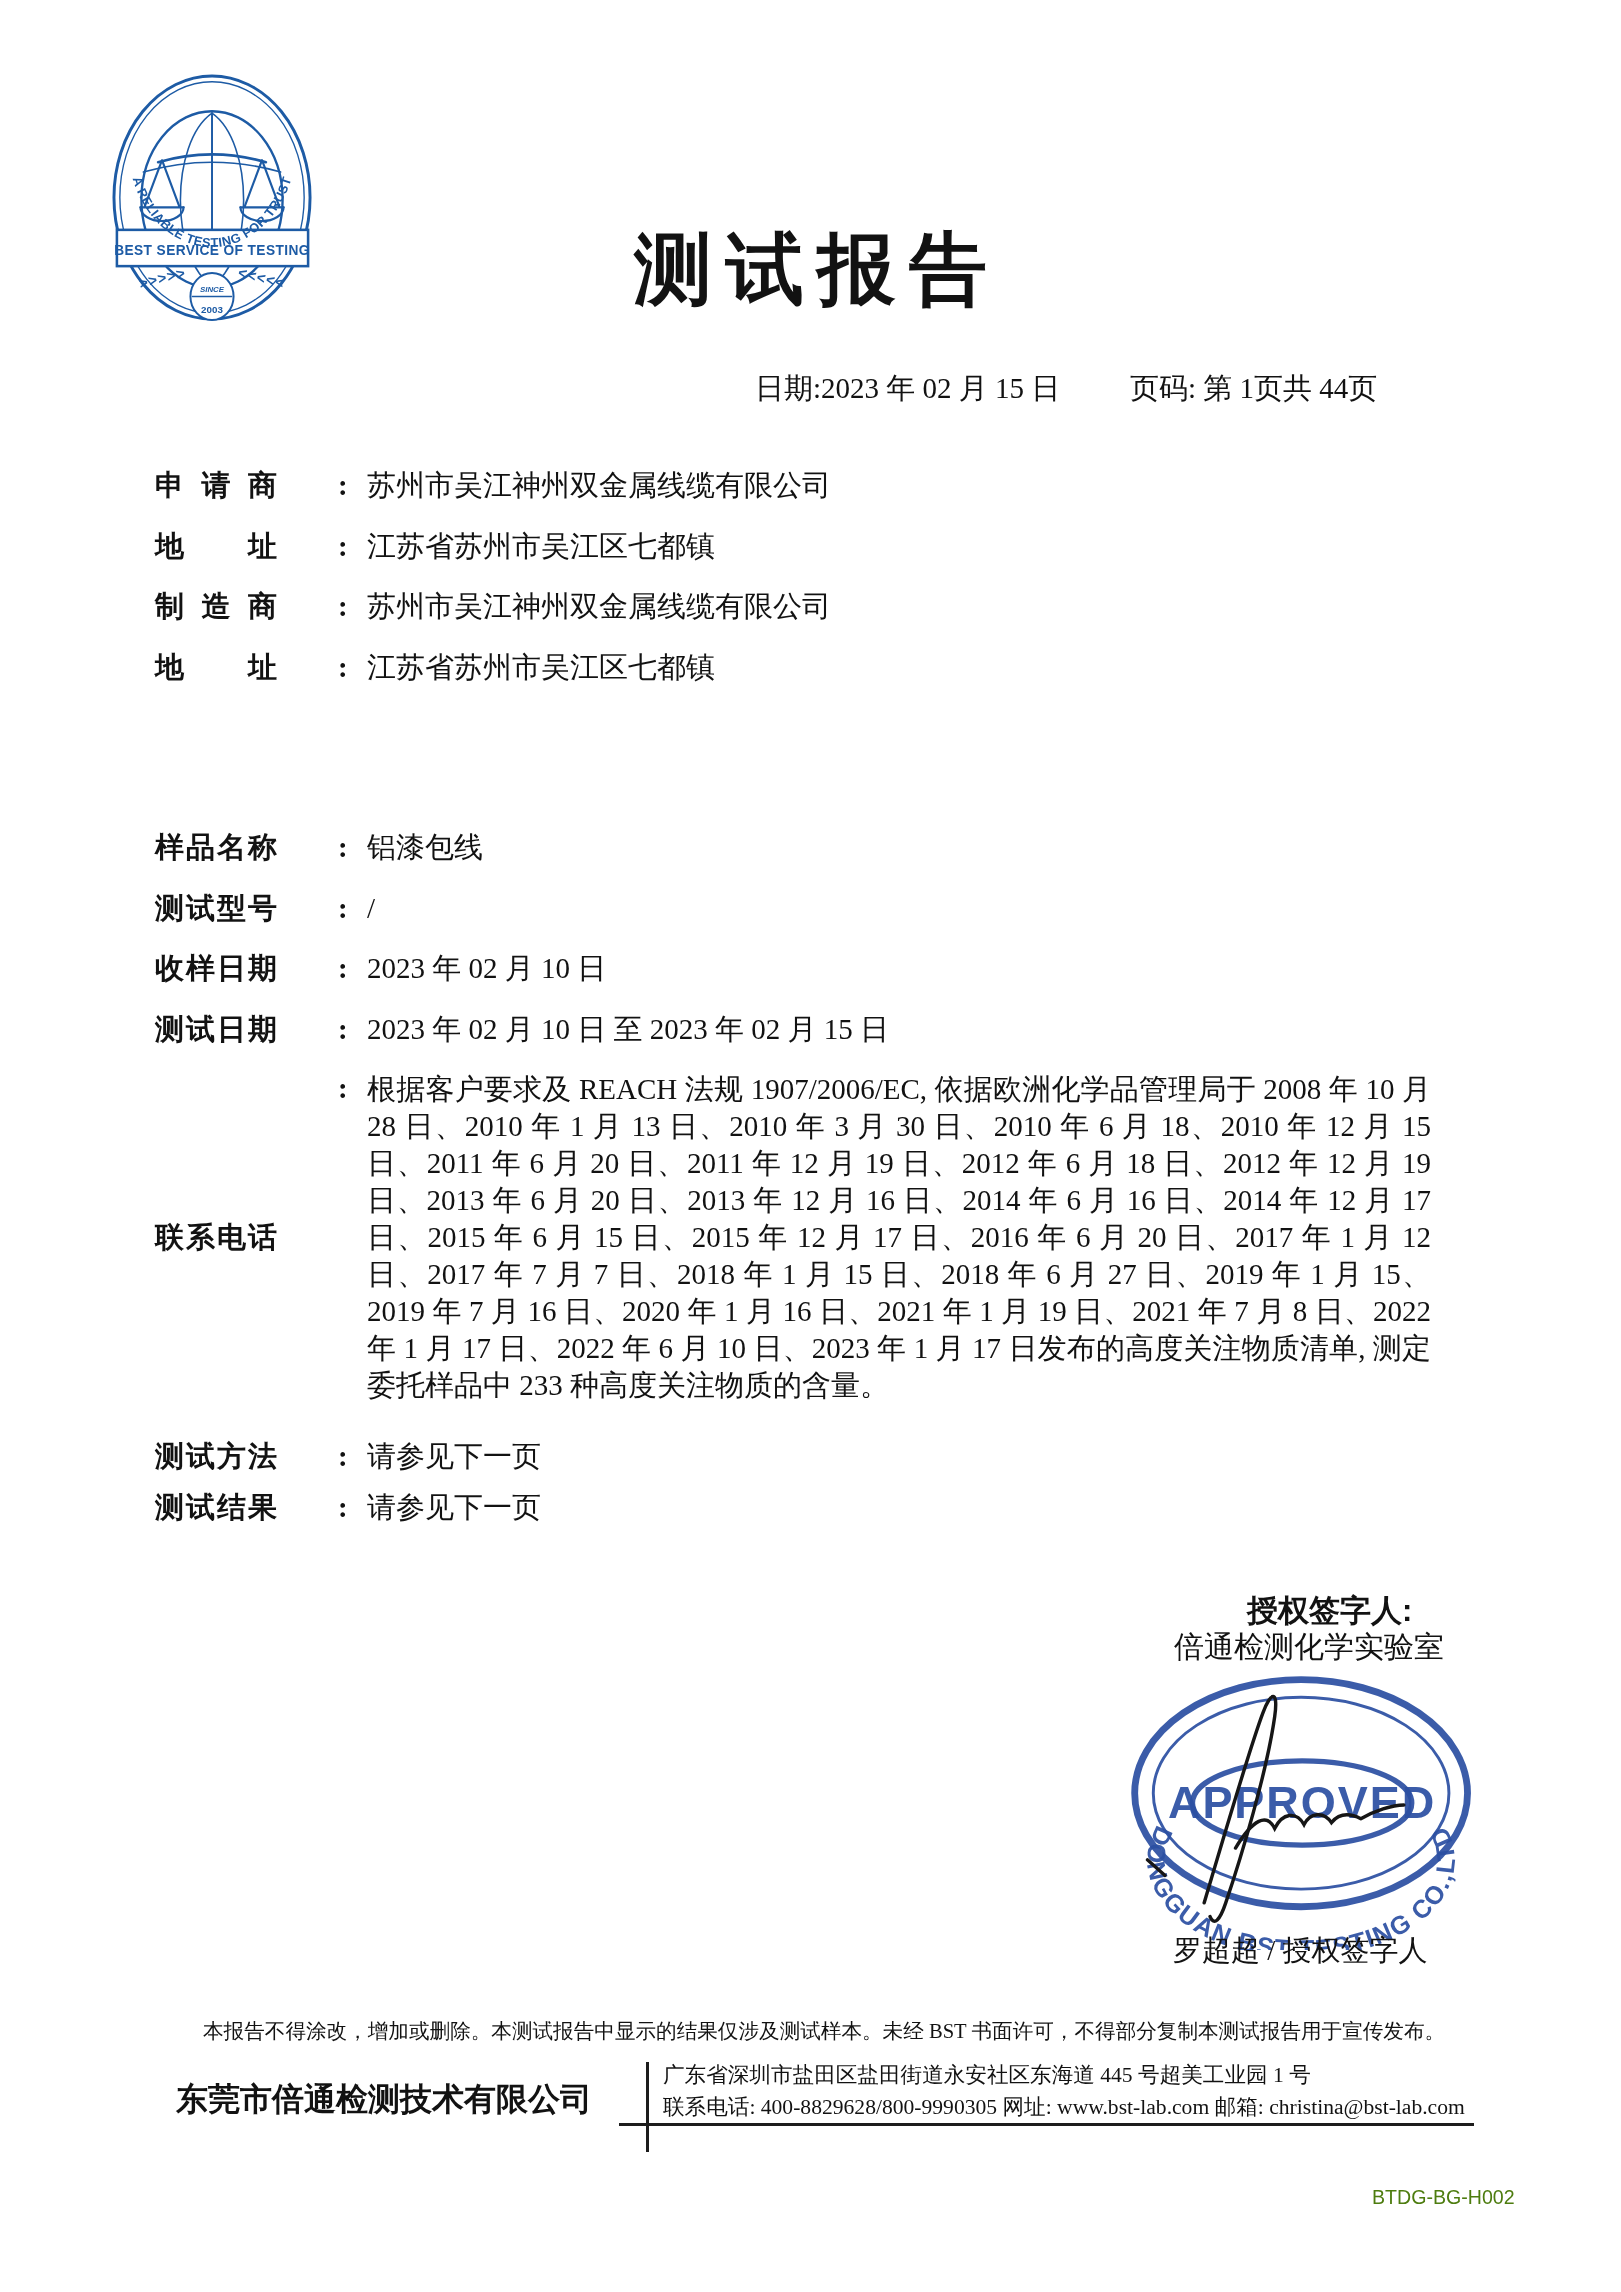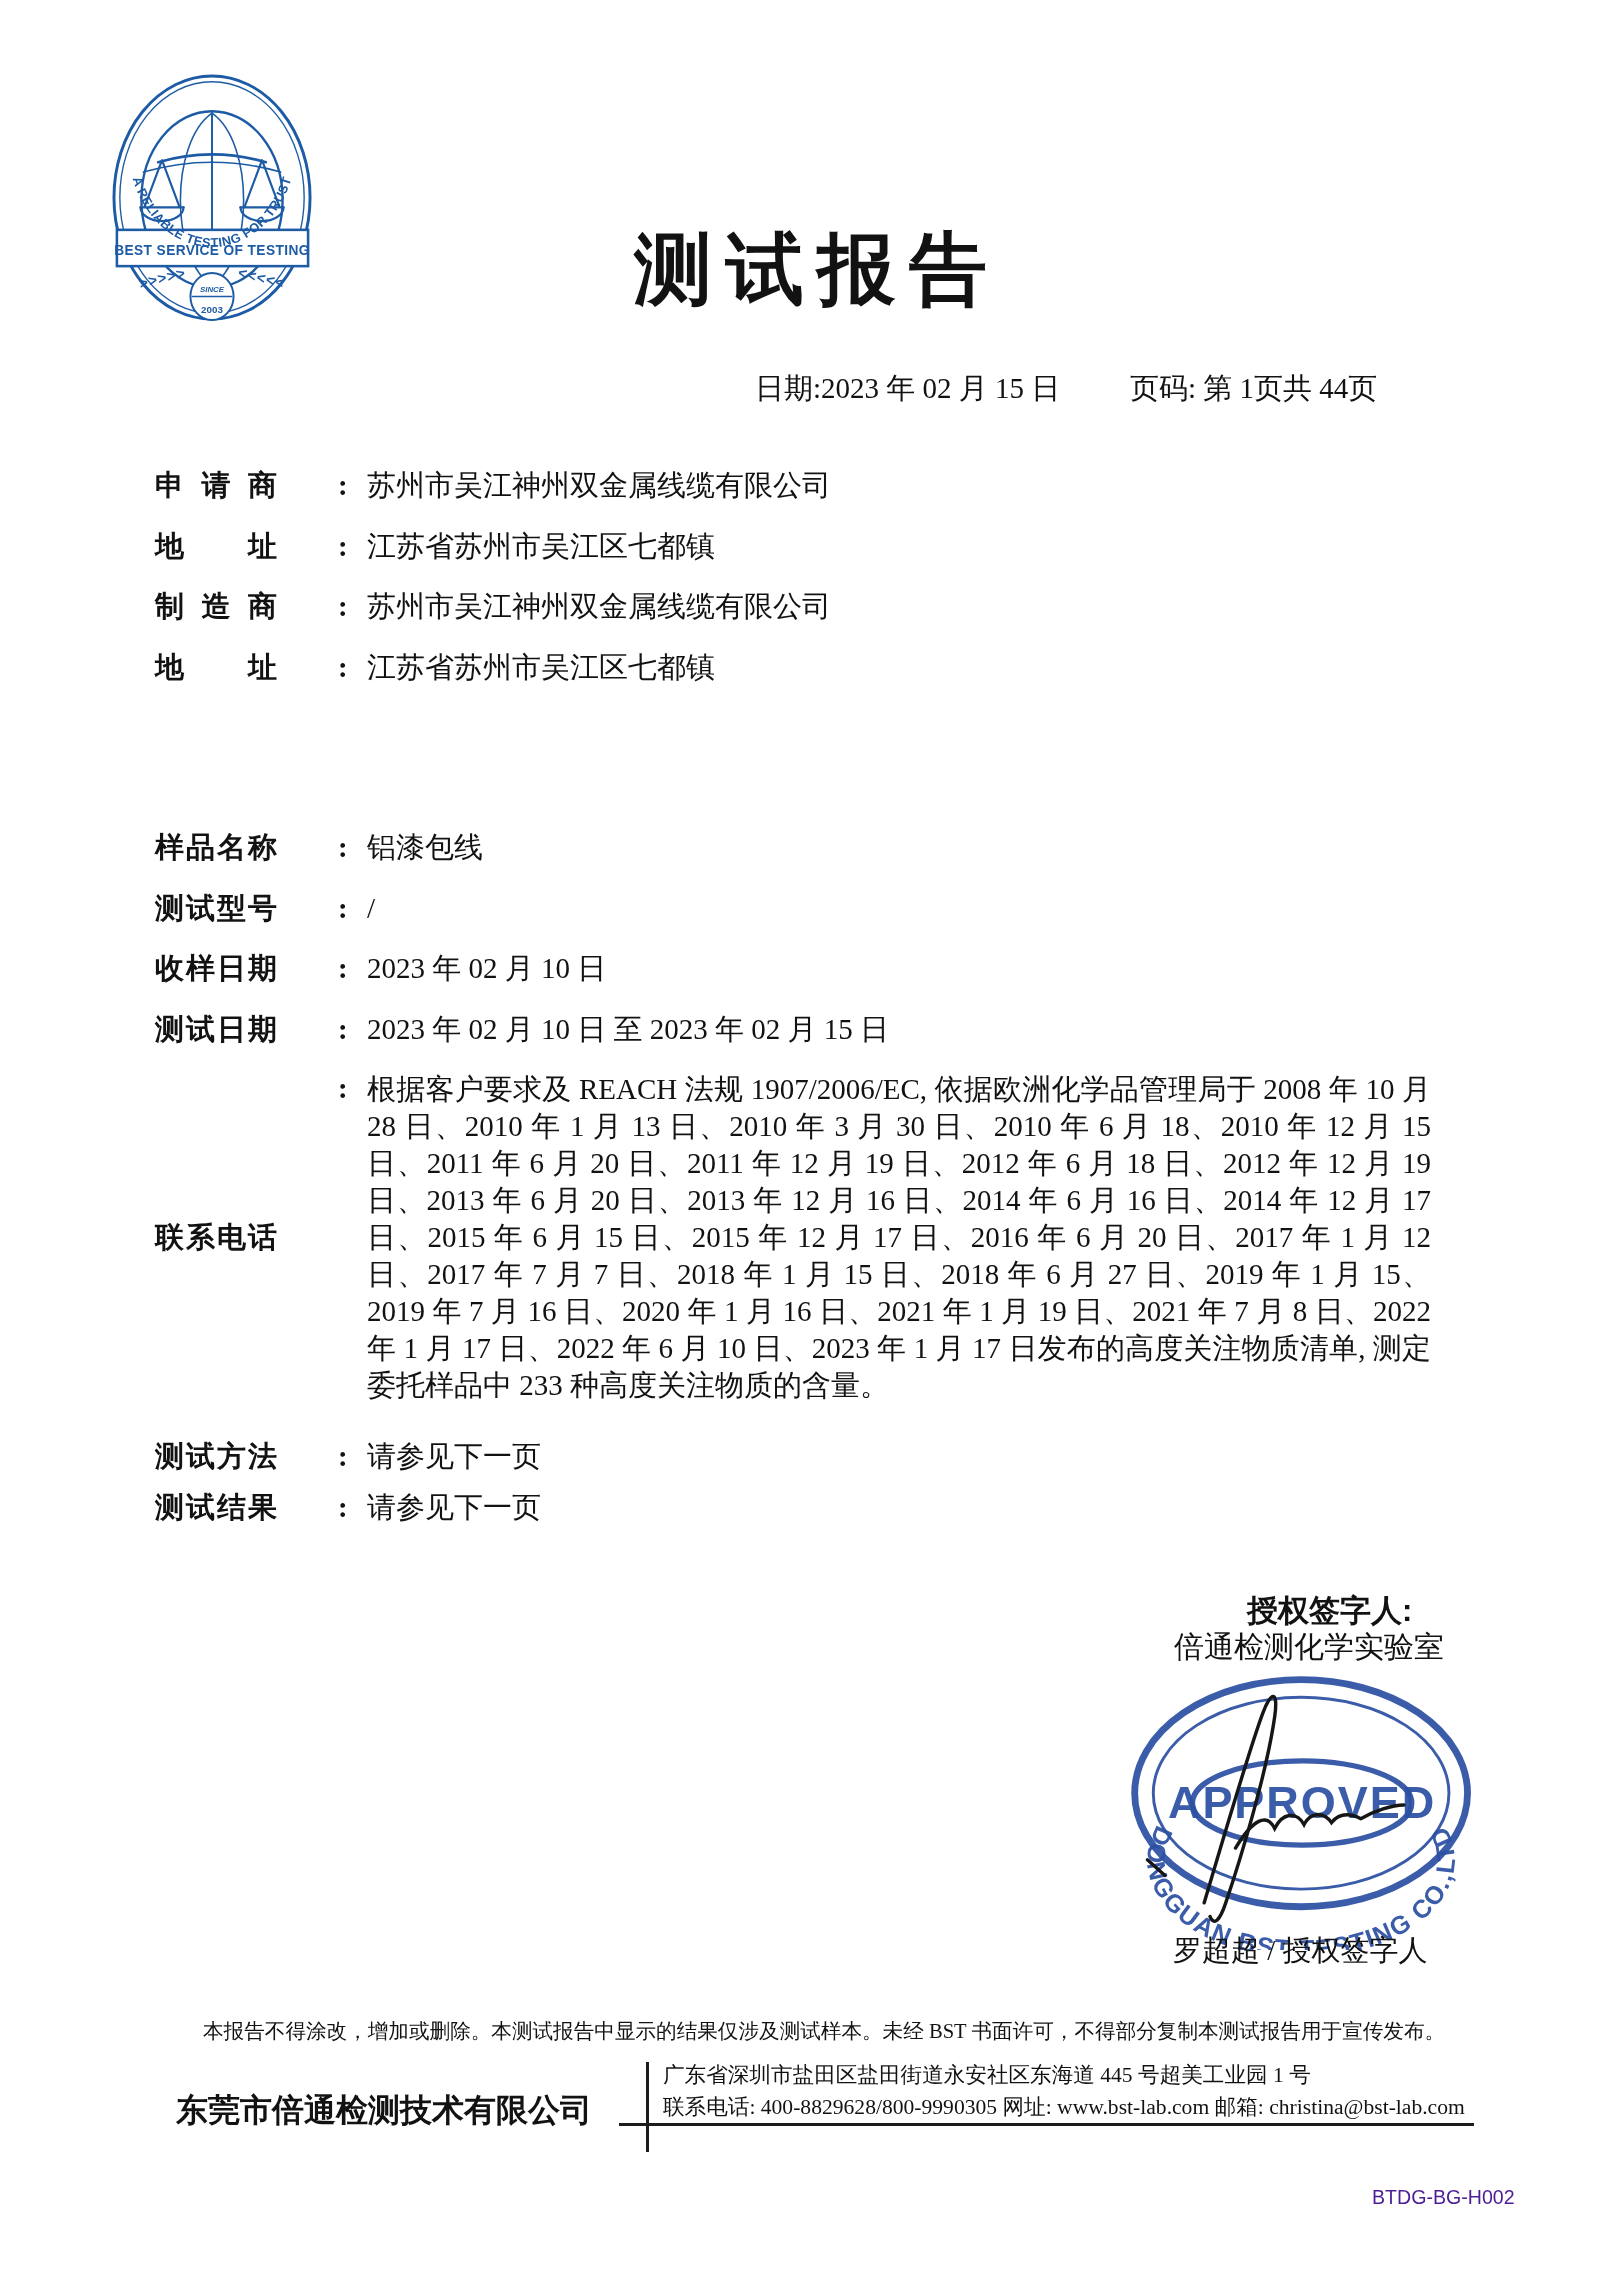--- a/index.html
+++ b/index.html
@@ -47,29 +47,29 @@
     font-family:"Liberation Sans","DejaVu Sans",sans-serif; white-space:nowrap;
   }
   .lab-name { position:absolute; left:1174px; top:1627px; font-size:30px; white-space:nowrap; }
   .stamp { position:absolute; left:1120px; top:1656px; width:372px; height:294px; }
   .signer-line { position:absolute; left:1173px; top:1931px; font-size:29px; white-space:nowrap; }
 
   
   .disclaimer { position:absolute; left:203px; top:2019px; font-size:20.6px; line-height:25.5px; white-space:nowrap; }
   .company {
     position:absolute; left:176px; top:2078px; font-size:32px; font-weight:bold;
-    font-family:"Liberation Sans","DejaVu Sans",sans-serif; white-space:nowrap;margin-top:11px;
+    font-family:"Liberation Sans","DejaVu Sans",sans-serif; white-space:nowrap;
   }
   .divider-v { position:absolute; left:646px; top:2062px; width:2.9px; height:90px; background:#1c1c1c; }
   .addr1 { position:absolute; left:663px; top:2062px; font-size:21.6px; line-height:27.4px; white-space:nowrap; }
   .addr2 { position:absolute; left:663px; top:2094px; font-size:21.6px; line-height:27.4px; white-space:nowrap; }
   .divider-h { position:absolute; left:619px; top:2123px; width:855px; height:2.9px; background:#1c1c1c; }
   .doc-code {
     position:absolute; left:1372px; top:2186px; font-size:19.6px;
-    font-family:"Liberation Sans","DejaVu Sans",sans-serif; color:#4c1d95;
+    font-family:"Liberation Sans","DejaVu Sans",sans-serif; color:#4d7c0f;
   }
 </style>
 </head>
 <body>
 
 <div class="page">
 
   <svg class="logo" viewBox="0 0 207 256">
     <g fill="none" stroke-linecap="round" stroke="#1d5ba5">
       <ellipse cx="103" cy="128" rx="100" ry="124" stroke-width="3"></ellipse>

